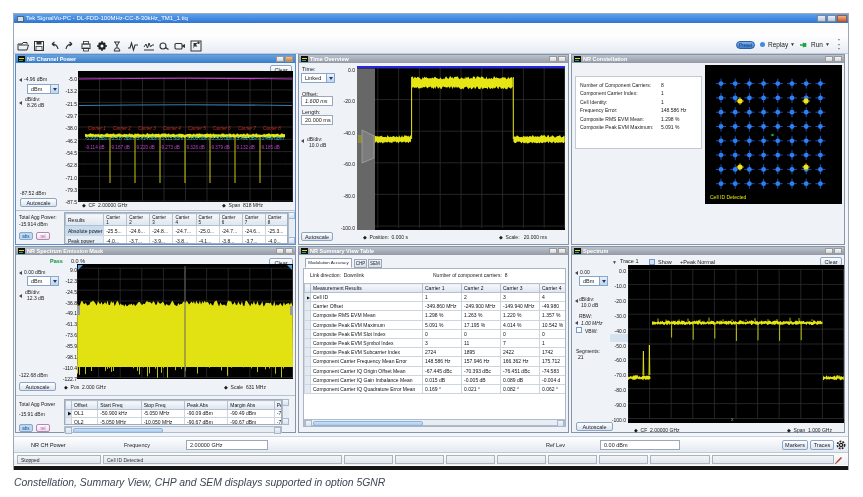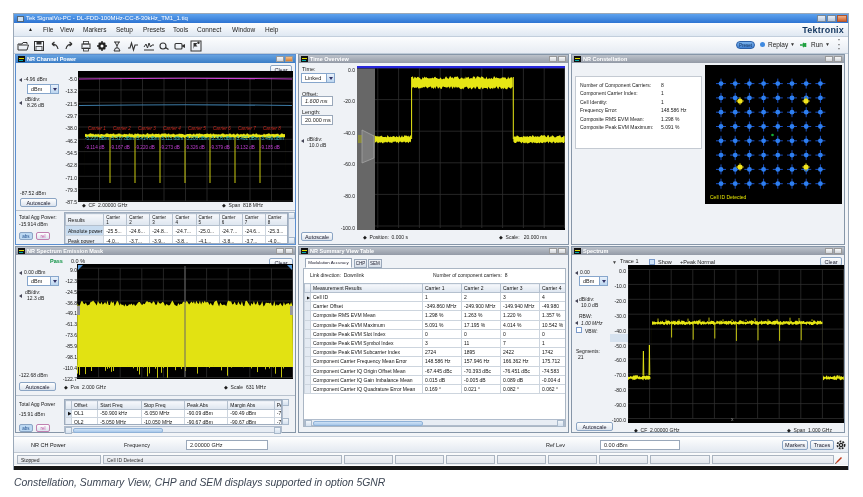--- a/index.html
+++ b/index.html
@@ -46,33 +46,20 @@
 .chk { position:absolute; width:6px; height:6px; background:#fff; border:1px solid #7a9aca; }
 </style>
 </head>
 <body>
 
 <div id="win">
   <div id="titlebar"><span style="position:absolute;left:3px;top:1.5px;width:7px;height:6px;background:#cfe0f0;border:0.5px solid #567"></span>Tek SignalVu-PC - DL-FDD-100MHz-CC-8-30kHz_TM1_1.tiq
     <span style="position:absolute;right:22px;top:1px;width:9px;height:7px;background:linear-gradient(#e8eef6,#b8c6da);border:0.5px solid #789;"></span>
     <span style="position:absolute;right:12px;top:1px;width:9px;height:7px;background:linear-gradient(#e8eef6,#b8c6da);border:0.5px solid #789;"></span>
     <span style="position:absolute;right:1px;top:1px;width:10px;height:7px;background:linear-gradient(#f0b088,#d06028);border:0.5px solid #a53;"></span>
-  </div>
-  <div id="menubar">
-    <span class="m" style="left:14px;font-size:5px">▲</span>
-      <span class="m" style="left:29px">File</span>
-      <span class="m" style="left:46px">View</span>
-      <span class="m" style="left:69px">Markers</span>
-      <span class="m" style="left:102px">Setup</span>
-      <span class="m" style="left:129px">Presets</span>
-      <span class="m" style="left:159px">Tools</span>
-      <span class="m" style="left:183px">Connect</span>
-      <span class="m" style="left:218px">Window</span>
-      <span class="m" style="left:251px">Help</span>
-    <span style="position:absolute;right:4px;top:2px;font-size:9px;font-weight:bold;color:#12355e;letter-spacing:0.2px">Tektronix</span>
   </div>
   <div id="toolbar">
       <svg style="position:absolute;left:3px;top:3px" width="12" height="12" viewBox="0 0 12 12">
         <path d="M1 4 h4 l1-1.5 h4 v1.5 M1 4 v6 h9 l1.5-5 h-9.5" fill="none" stroke="#333" stroke-width="1"></path>
       </svg>
       <svg style="position:absolute;left:19px;top:3px" width="12" height="12" viewBox="0 0 12 12">
         <rect x="1.5" y="1.5" width="9" height="9" fill="none" stroke="#333" stroke-width="1"></rect>
         <rect x="3.5" y="1.5" width="5" height="3" fill="#333"></rect>
         <rect x="3" y="6.5" width="6" height="4" fill="none" stroke="#333" stroke-width="0.8"></rect>
       </svg>

